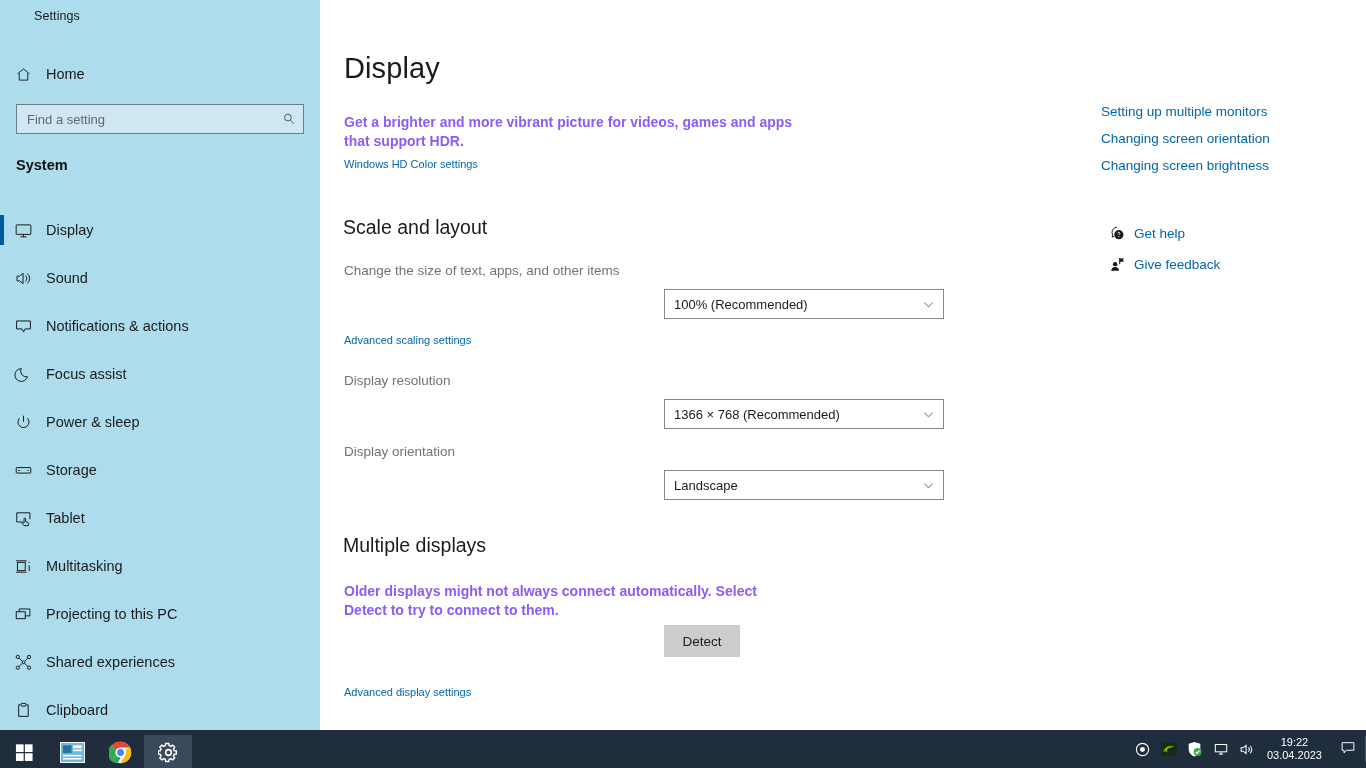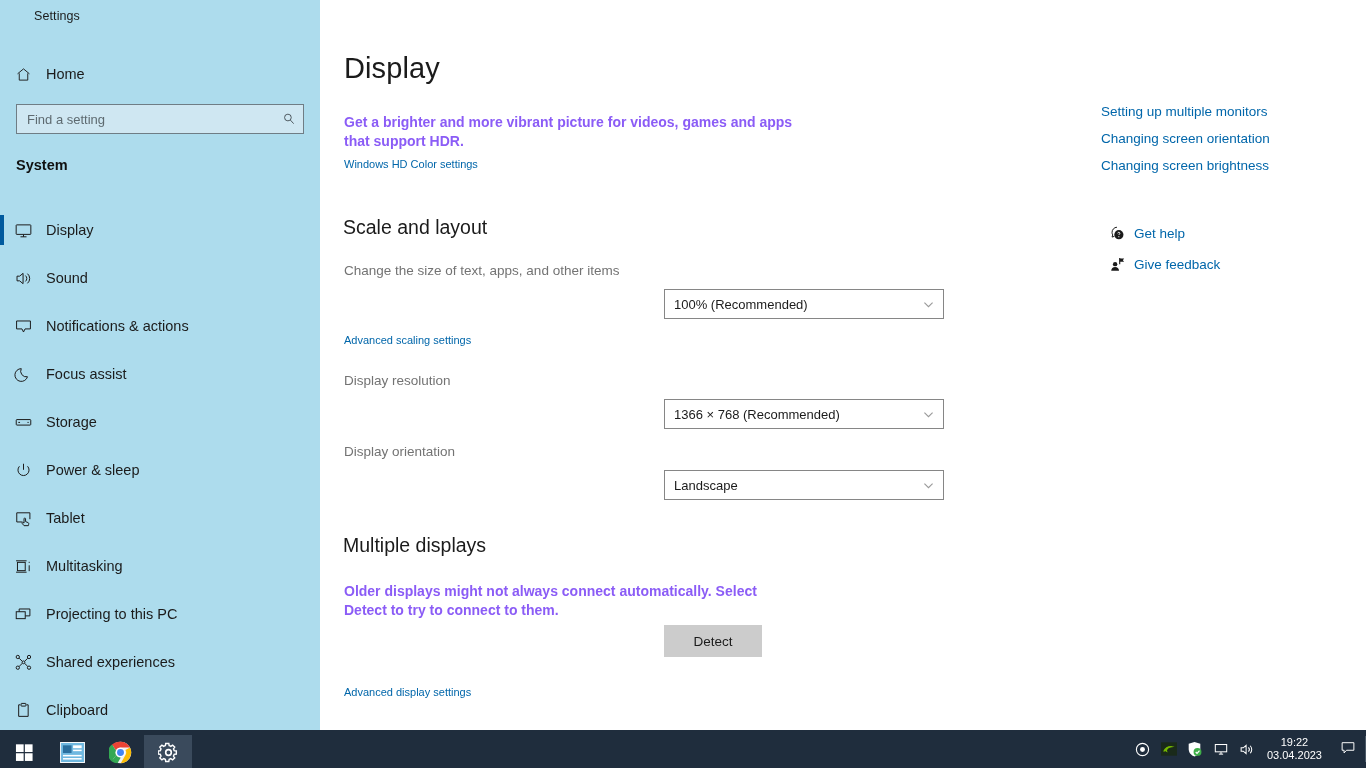--- a/index.html
+++ b/index.html
@@ -105,21 +105,21 @@
   }
   .combo .val { flex:1; font-size:13px; color:#1b1b1b; padding-left:9px; white-space:nowrap; }
   .combo .chev { width:30px; display:flex; justify-content:center; align-items:center; color:#9a9a9a; }
   #combo-scale { left:344px; top:289px; }
   #combo-res   { left:344px; top:399px; }
   #combo-ori   { left:344px; top:470px; }
 
   #link-advscale { position:absolute; left:24px; top:334px; }
   #multi-desc { position:absolute; left:24px; top:582px; width:450px; }
   #btn-detect {
-    position:absolute; left:344px; top:625px; width:98px; height:32px;
+    position:absolute; left:344px; top:625px; width:76px; height:32px;
     background:#cccccc; border:1px solid #cccccc;
     font-family:"Liberation Sans", sans-serif; font-size:13.5px; color:#1b1b1b;
     cursor:default;
   }
   #link-advdisplay { position:absolute; left:24px; top:686px; }
 
   
   #rail { position:absolute; left:1101px; top:0; width:265px; height:596px; }
   .rail-link { position:absolute; left:0; font-size:13.5px; color:#0066aa; cursor:default; white-space:nowrap; }
   #rl0 { top:104px; }
@@ -230,37 +230,37 @@
             <path d="M15.6 13.6A6.6 6.6 0 0 1 8.4 4.2a7.4 7.4 0 1 0 7.2 9.4z"></path>
           </svg>
         </span>
         <span class="lbl">Focus assist</span>
       </div>
 
       <div class="nav-item">
 
         <span class="ico">
           <svg width="19" height="19" viewBox="0 0 22 22" fill="none" stroke="currentColor" stroke-width="1.15">
+            <path d="M6.3 6.1a6.4 6.4 0 1 0 9.4 0"></path>
+              <path d="M11 3.2v7"></path>
+          </svg>
+        </span>
+        <span class="lbl">Power &amp; sleep</span>
+      </div>
+
+      <div class="nav-item">
+
+        <span class="ico">
+          <svg width="19" height="19" viewBox="0 0 22 22" fill="none" stroke="currentColor" stroke-width="1.15">
             <rect x="2.6" y="7.6" width="16.8" height="6.4" rx="0.8"></rect>
             <path d="M5 10.9h2"></path>
               <path d="M15.6 10.9h1.4"></path>
           </svg>
         </span>
         <span class="lbl">Storage</span>
-      </div>
-
-      <div class="nav-item">
-
-        <span class="ico">
-          <svg width="19" height="19" viewBox="0 0 22 22" fill="none" stroke="currentColor" stroke-width="1.15">
-            <path d="M6.3 6.1a6.4 6.4 0 1 0 9.4 0"></path>
-              <path d="M11 3.2v7"></path>
-          </svg>
-        </span>
-        <span class="lbl">Power &amp; sleep</span>
       </div>
 
       <div class="nav-item">
 
         <span class="ico">
           <svg width="19" height="19" viewBox="0 0 22 22" fill="none" stroke="currentColor" stroke-width="1.15">
             <path d="M3.2 4.4h15.2v7.4"></path>
               <path d="M3.2 4.4v10.6h6"></path>
             <path d="M11.6 11.2c0-0.9 1.8-0.9 1.8 0v3.4l2.8 1.1c0.9 0.4 1 1.1 0.8 2l-0.4 1.6h-5l-2.3-2.8c-0.5-0.7 0.3-1.6 1-1.1l1.3 0.9z"></path>
           </svg>

